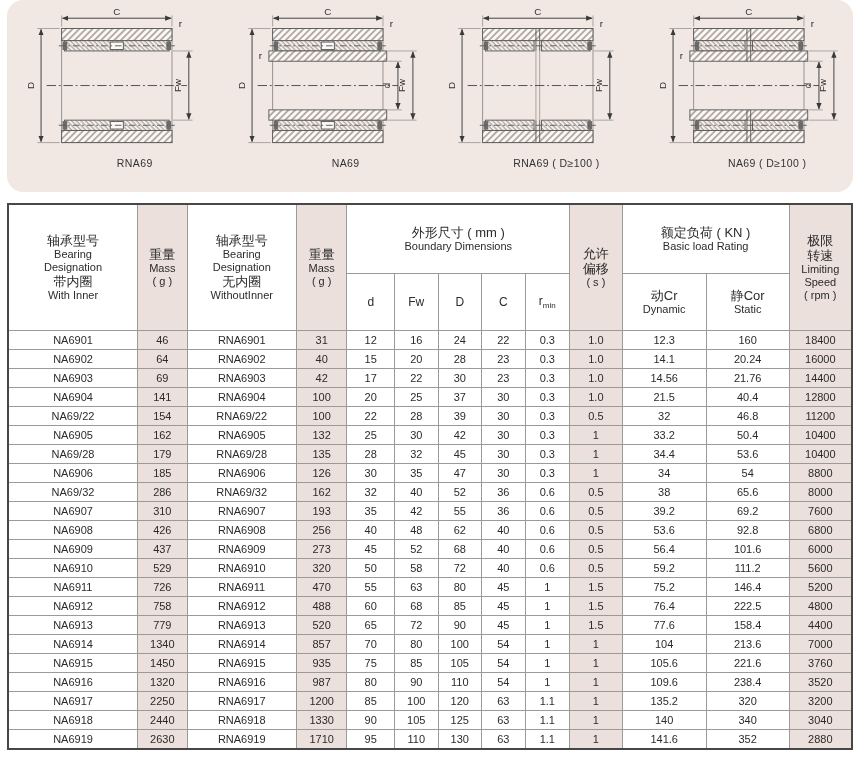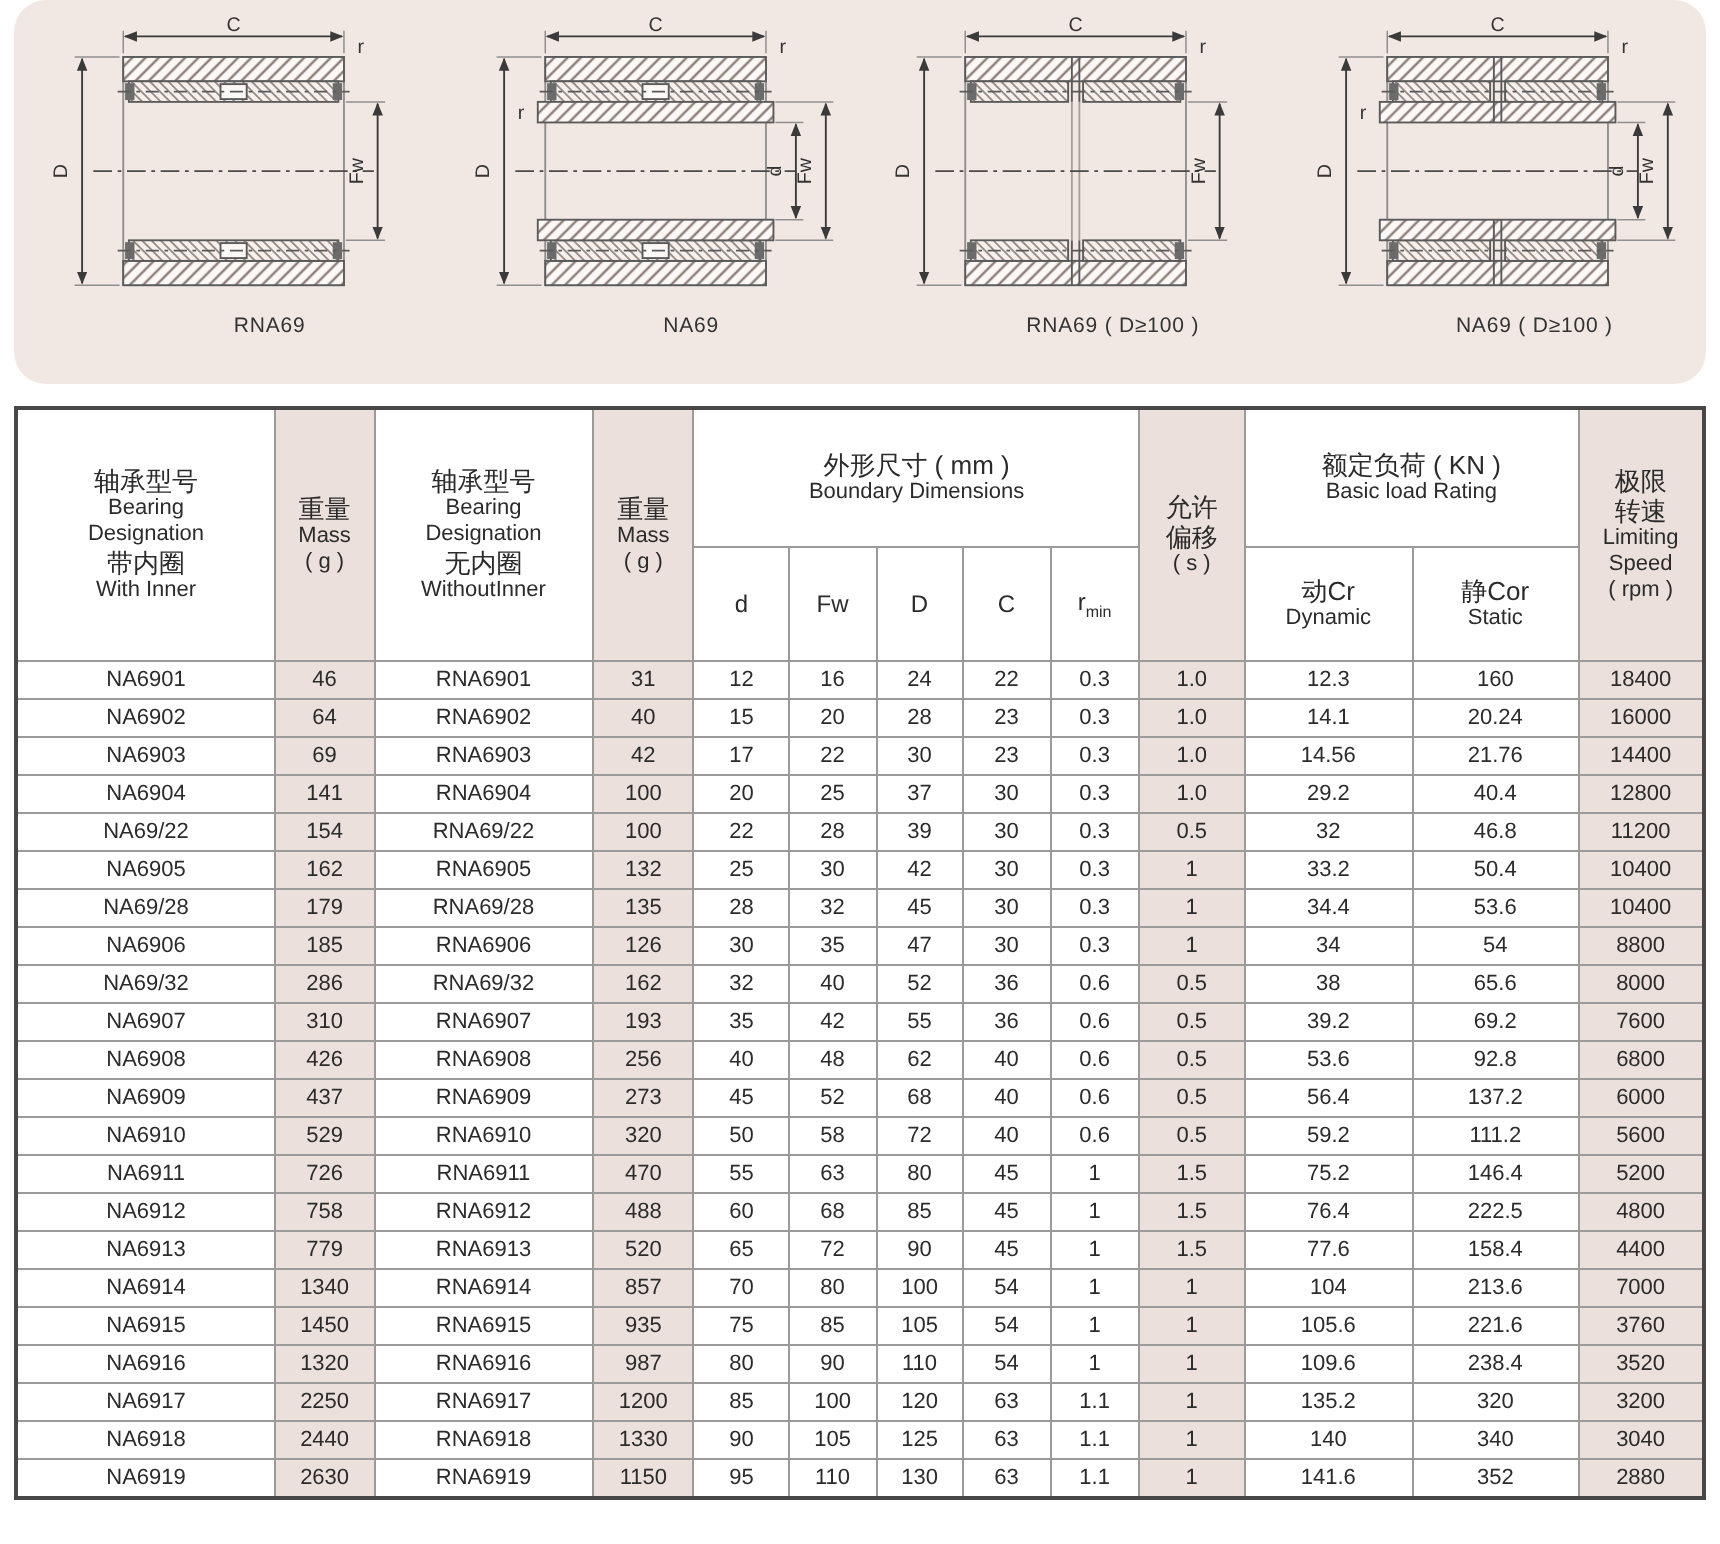--- a/index.html
+++ b/index.html
@@ -330,21 +330,21 @@
           <td class="name">NA6904</td>
           <td class="pink">141</td>
           <td class="name">RNA6904</td>
           <td class="pink">100</td>
           <td>20</td>
           <td>25</td>
           <td>37</td>
           <td>30</td>
           <td>0.3</td>
           <td class="pink">1.0</td>
-          <td>29.2</td>
+          <td>21.5</td>
           <td>40.4</td>
           <td class="pink">12800</td>
         </tr>
         <tr>
           <td class="name">NA69/22</td>
           <td class="pink">154</td>
           <td class="name">RNA69/22</td>
           <td class="pink">100</td>
           <td>22</td>
           <td>28</td>
@@ -451,21 +451,21 @@
           <td class="pink">437</td>
           <td class="name">RNA6909</td>
           <td class="pink">273</td>
           <td>45</td>
           <td>52</td>
           <td>68</td>
           <td>40</td>
           <td>0.6</td>
           <td class="pink">0.5</td>
           <td>56.4</td>
-          <td>137.2</td>
+          <td>101.6</td>
           <td class="pink">6000</td>
         </tr>
         <tr>
           <td class="name">NA6910</td>
           <td class="pink">529</td>
           <td class="name">RNA6910</td>
           <td class="pink">320</td>
           <td>50</td>
           <td>58</td>
           <td>72</td>
@@ -593,21 +593,21 @@
           <td>1.1</td>
           <td class="pink">1</td>
           <td>140</td>
           <td>340</td>
           <td class="pink">3040</td>
         </tr>
         <tr>
           <td class="name">NA6919</td>
           <td class="pink">2630</td>
           <td class="name">RNA6919</td>
-          <td class="pink">1150</td>
+          <td class="pink">1710</td>
           <td>95</td>
           <td>110</td>
           <td>130</td>
           <td>63</td>
           <td>1.1</td>
           <td class="pink">1</td>
           <td>141.6</td>
           <td>352</td>
           <td class="pink">2880</td>
         </tr>

